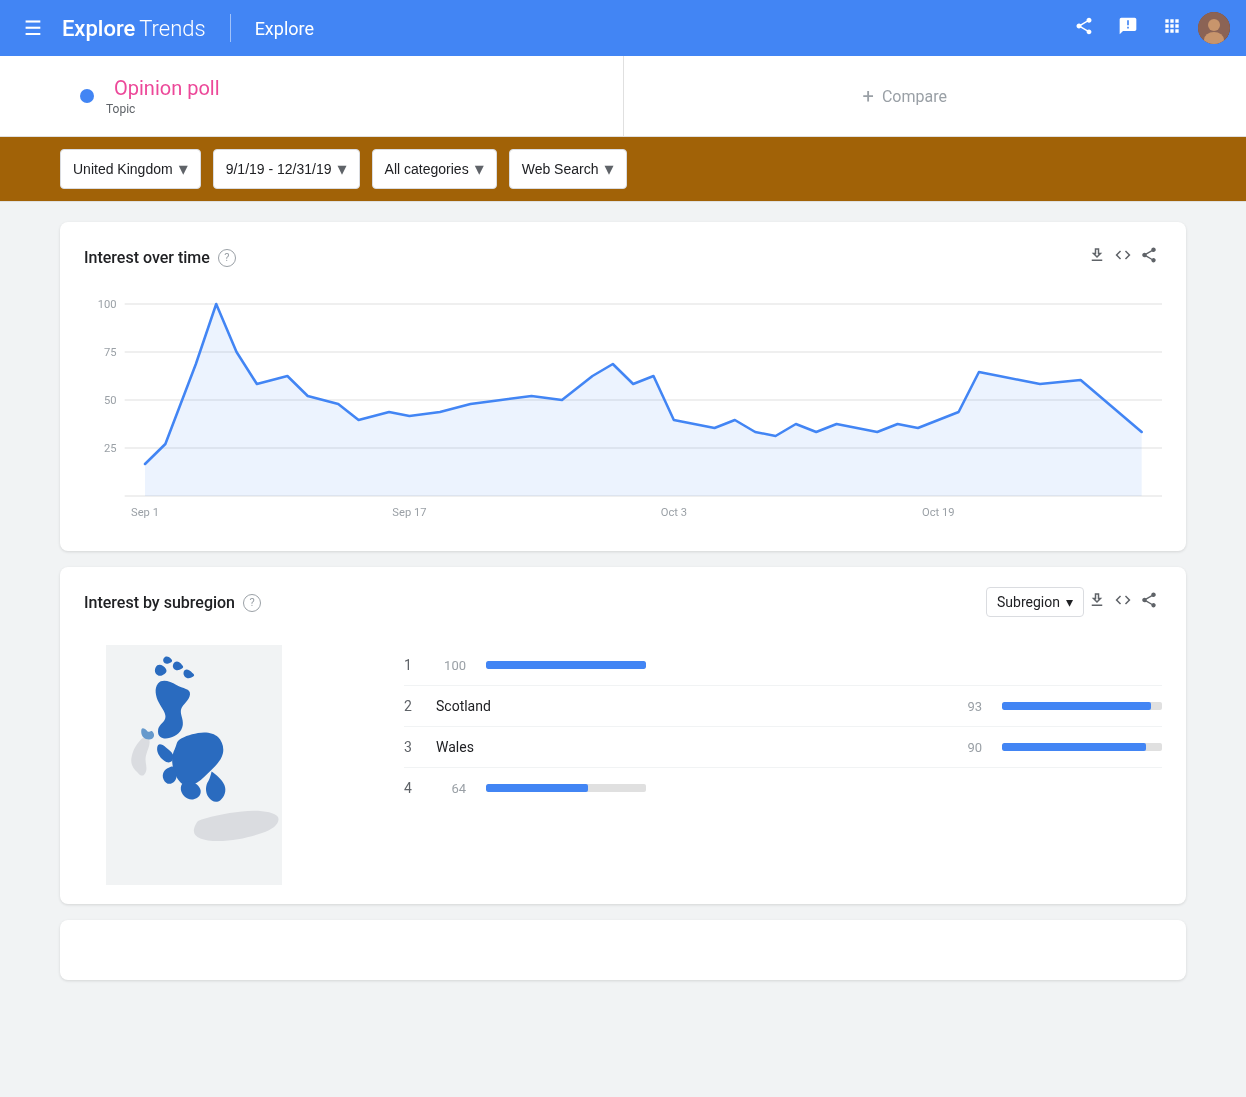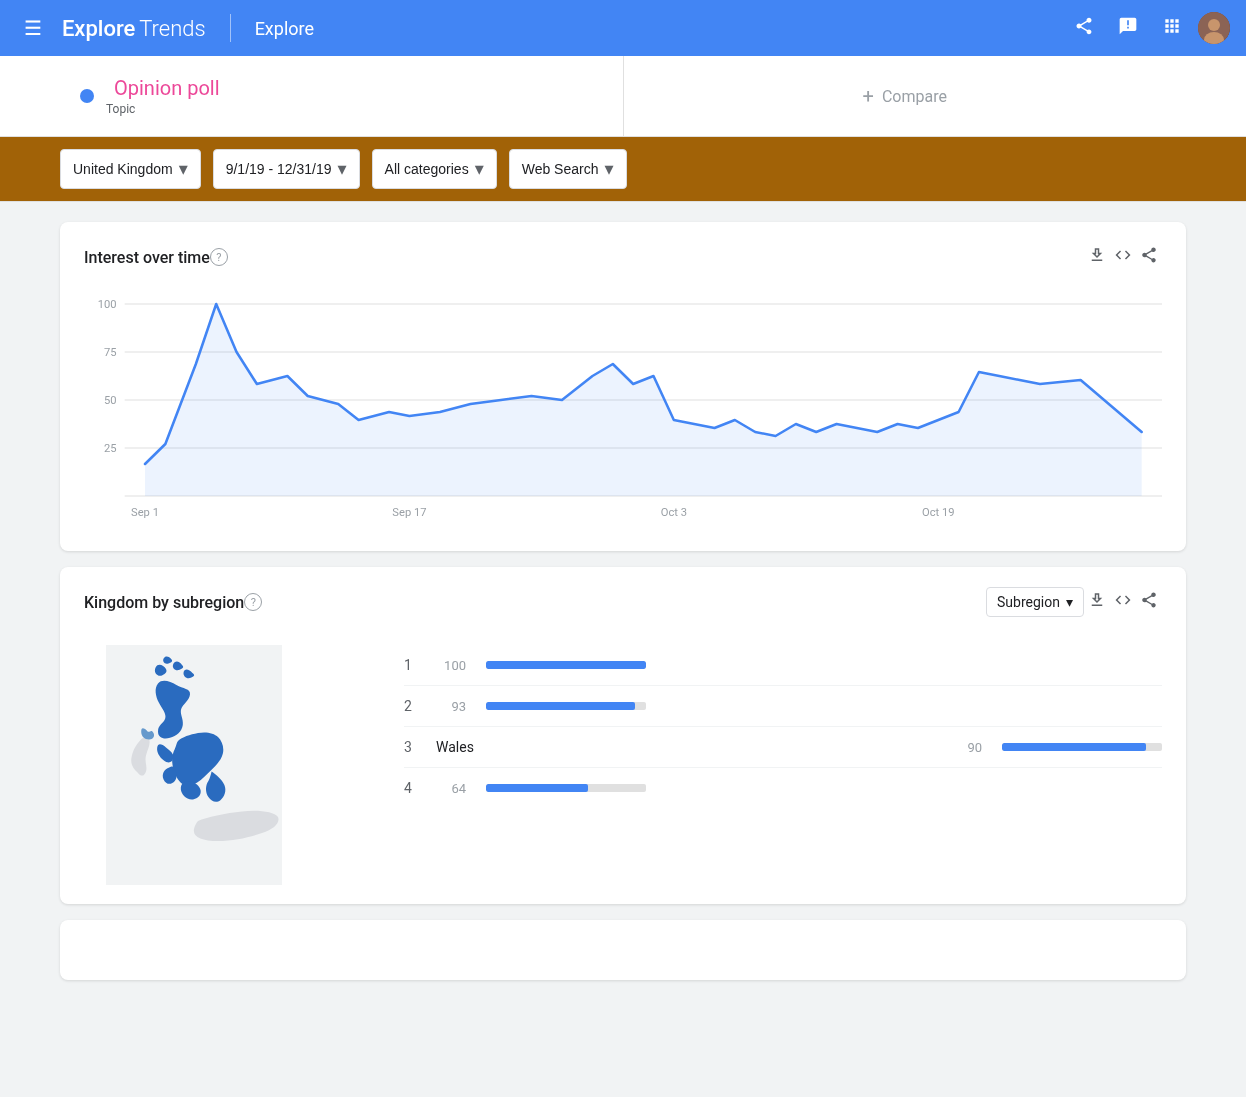--- a/index.html
+++ b/index.html
@@ -107,21 +107,21 @@
       border-radius: 8px;
       box-shadow: 0 1px 3px rgba(0,0,0,0.12);
       overflow: hidden;
     }
     .card-header {
       display: flex;
       align-items: center;
       justify-content: space-between;
       padding: 20px 24px 12px;
     }
-    .card-title-row { display: flex; align-items: center; }
+    .card-title-row { display: flex; align-items: flex-end; gap: 8px; }
     .card-title { font-size: 16px; color: #202124; font-weight: 500; }
     .help-icon {
       width: 18px; height: 18px;
       border-radius: 50%;
       border: 1.5px solid #9aa0a6;
       color: #9aa0a6;
       display: flex;
       align-items: center;
       justify-content: center;
       font-size: 11px;
@@ -387,21 +387,21 @@
           980,96
           1040,148
         "></polyline>
       </svg>
     </div>
   </div>
 
   <div class="card">
     <div class="card-header">
       <div class="card-title-row">
-        <span class="card-title">Kingdom by subregion</span>
+        <span class="card-title">Interest by subregion</span>
         <div class="help-icon">?</div>
       </div>
       <div class="card-actions">
         <div class="subregion-select">
           <span>Subregion</span>
           <span>▾</span>
         </div>
         <span class="action-icon">
           <svg width="18" height="18" viewBox="0 0 24 24" fill="currentColor">
               <path d="M19 9h-4V3H9v6H5l7 7 7-7zm-8 2V5h2v6h1.17L12 13.17 9.83 11H11zm-6 7h14v2H5v-2z"></path>
@@ -455,20 +455,21 @@
         <div class="ranking-row">
           <span class="rank-num">1</span>
           <span class="rank-value">100</span>
           <div class="bar-container">
             <div class="bar-fill" style="width:100%"></div>
           </div>
         </div>
 
         <div class="ranking-row">
           <span class="rank-num">2</span>
+          <span class="rank-label">Scotland</span>
           <span class="rank-value">93</span>
           <div class="bar-container">
             <div class="bar-fill" style="width:93%"></div>
           </div>
         </div>
 
         <div class="ranking-row">
           <span class="rank-num">3</span>
           <span class="rank-label">Wales</span>
           <span class="rank-value">90</span>

